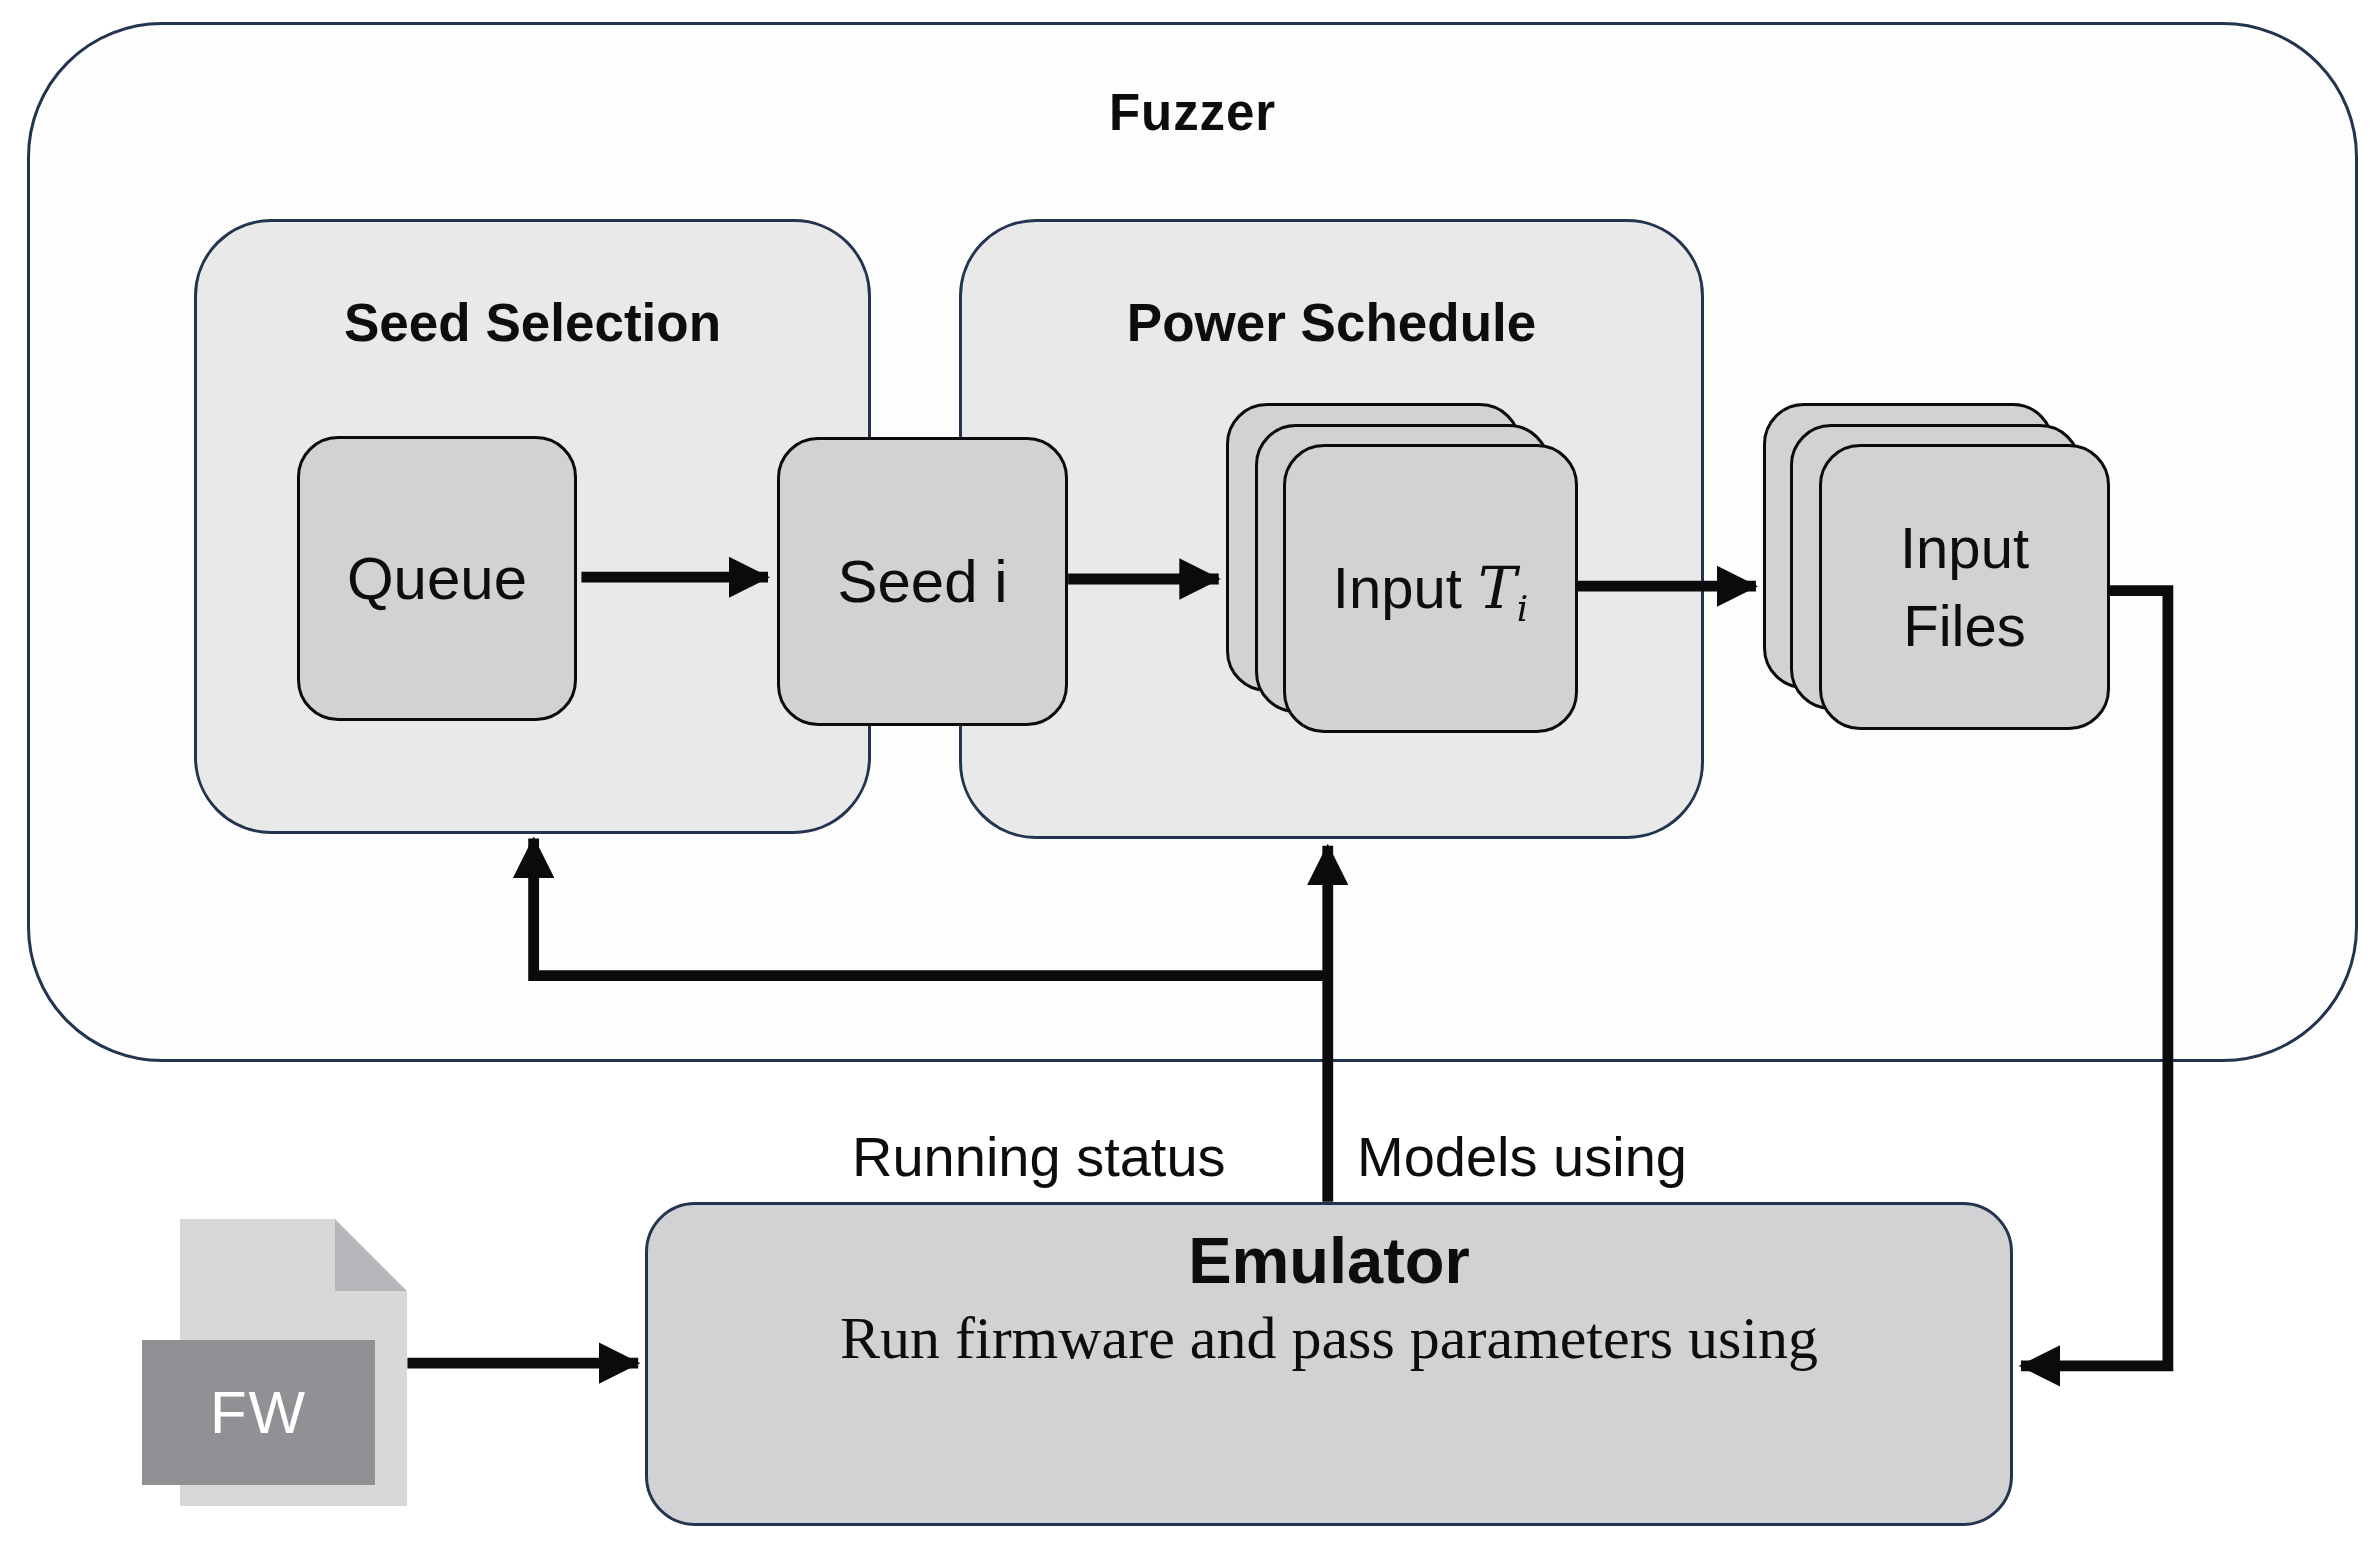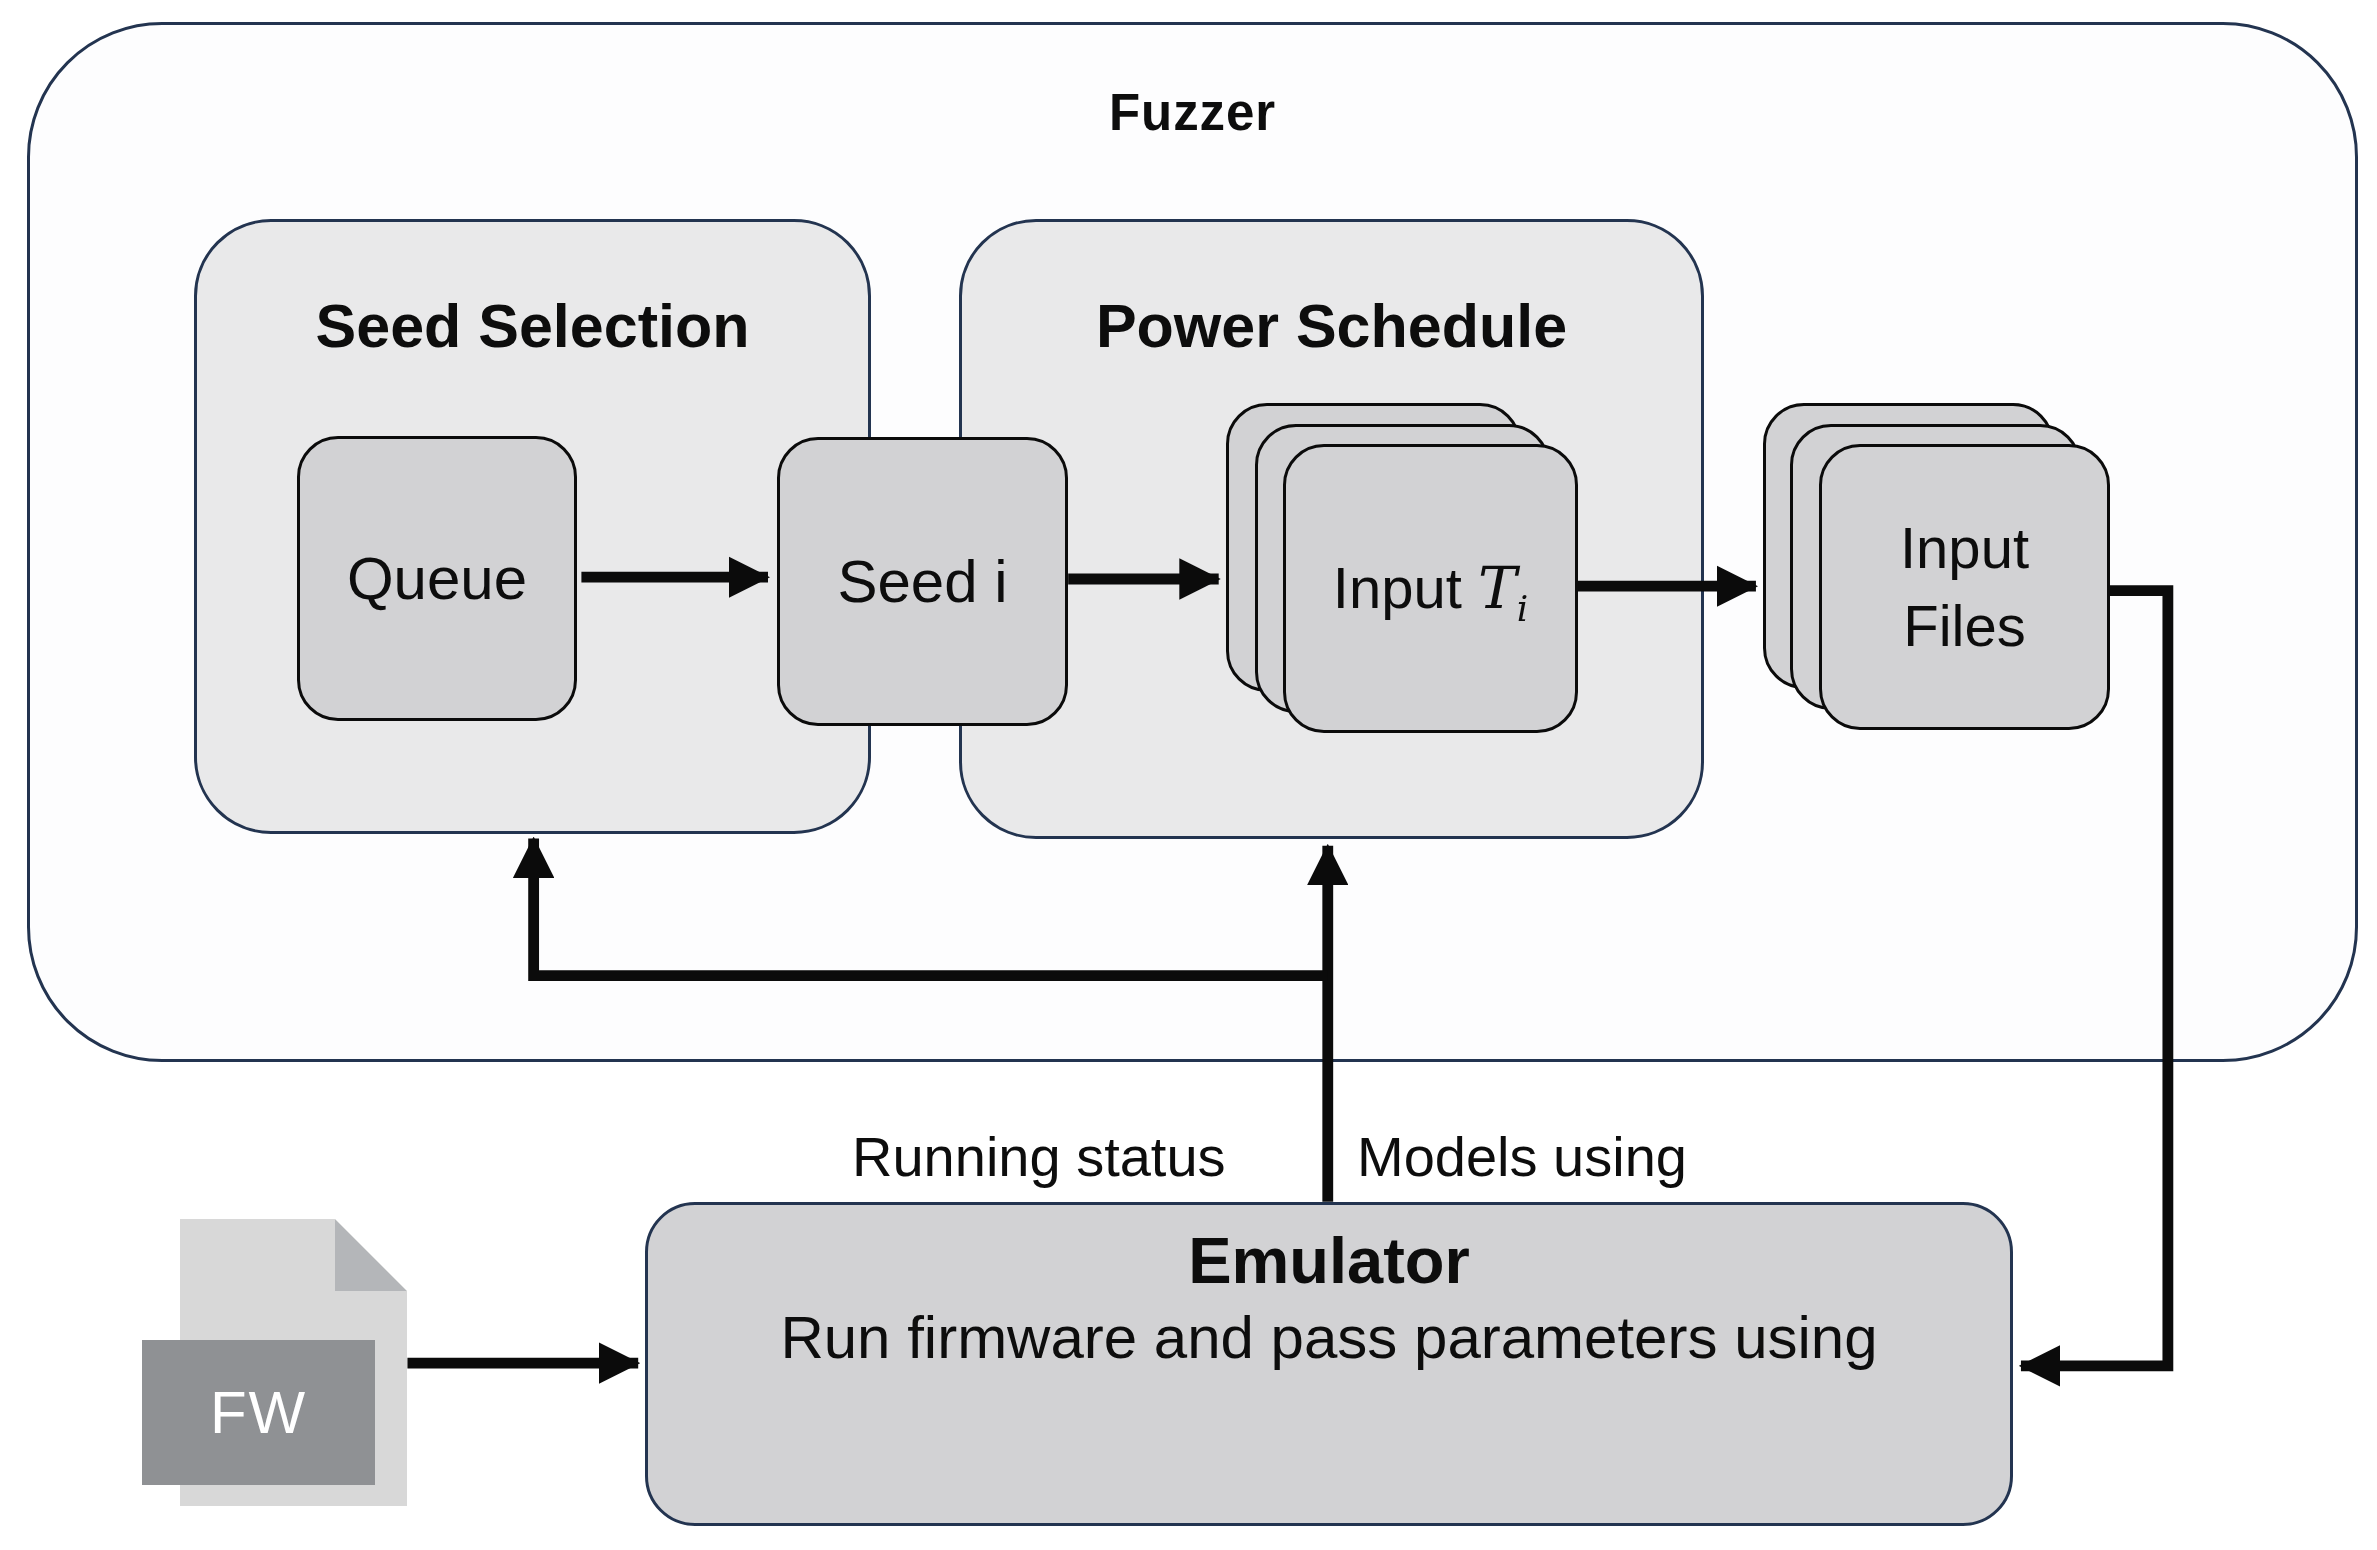--- a/index.html
+++ b/index.html
@@ -28,21 +28,21 @@
   
   .container{
     background:var(--container-fill);
     border:3.6px solid var(--navy);border-radius:77px;
     box-sizing:border-box;
   }
   .seed-selection{left:194px;top:219px;width:677px;height:615px;}
   .power-schedule{left:959px;top:219px;width:745px;height:620px;}
   .container-title{
     width:100%;text-align:center;padding-top:74px;
-    font-size:61px;font-weight:bold;line-height:1;
+    font-size:53px;font-weight:bold;line-height:1;
   }
   
   .node{
     background:var(--node-fill);
     border:3.6px solid var(--node-border);border-radius:41px;
     box-sizing:border-box;
     display:flex;align-items:center;justify-content:center;
     font-size:60px;line-height:1;
   }
   .queue-node{left:297px;top:436px;width:280px;height:285px;}
@@ -67,21 +67,21 @@
   
   .emulator-box{
     left:645px;top:1202px;width:1368px;height:324px;
     background:var(--emulator-fill);
     border:3.6px solid var(--navy);border-radius:50px;
     box-sizing:border-box;
     display:flex;flex-direction:column;align-items:center;
     padding-top:20px;
   }
   .emulator-title{font-size:65px;font-weight:bold;line-height:1.1;}
-  .emulator-desc{font-size:60px;line-height:1.2;text-align:right;margin-top:5.4px;}
+  .emulator-desc{font-size:60px;line-height:1.2;text-align:right;margin-top:5.4px;font-family:Liberation Serif, serif;}
   
   .edge-label{font-size:56px;line-height:1;top:1129px;}
   .running-status{left:852px;width:451px;text-align:left;}
   .models-infos{left:1357px;width:541px;text-align:left;}
   
   .fw-body{
     left:180px;top:1219px;width:227px;height:287px;background:var(--fw-body);
     clip-path:polygon(0 0, calc(100% - 72px) 0, 100% 72px, 100% 100%, 0 100%);
   }
   .fw-fold{

